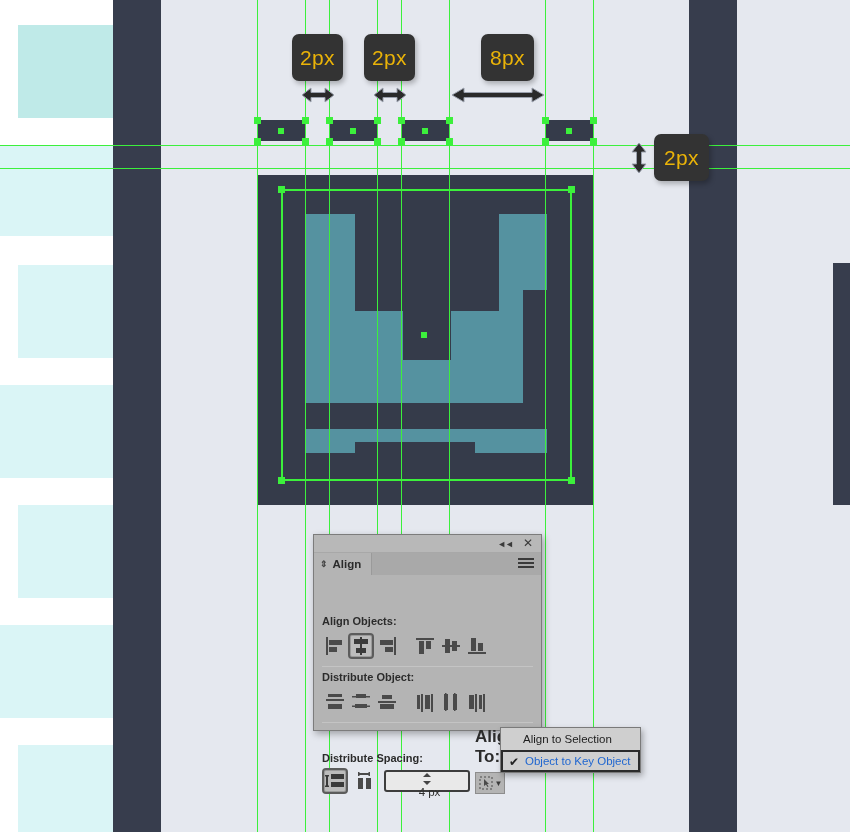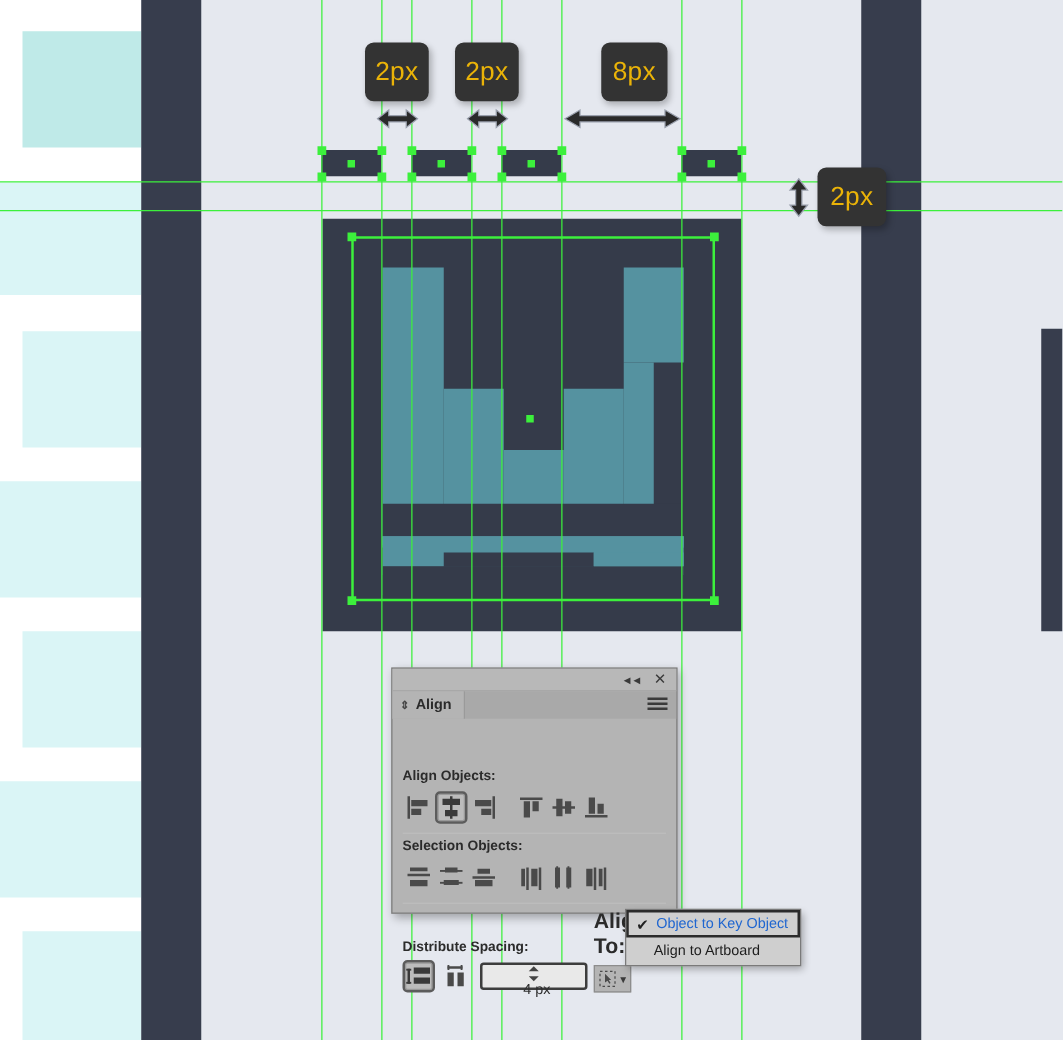--- a/index.html
+++ b/index.html
@@ -284,21 +284,21 @@
           <svg width="22" height="20" viewBox="0 0 22 20">
               <rect x="2" y="16" width="18" height="2" fill="#4a4a4a"></rect>
               <rect x="5" y="2" width="5" height="13" fill="#4a4a4a"></rect>
               <rect x="12" y="7" width="5" height="8" fill="#4a4a4a"></rect>
             </svg>
         </div>
       </div>
 
       <div class="divider"></div>
 
-      <div class="sect-label">Selection Objects:</div>
+      <div class="sect-label">Distribute Object:</div>
       <div class="icon-row">
         <div class="ibtn">
           <svg width="22" height="20" viewBox="0 0 22 20">
               <rect x="4" y="2" width="14" height="3" fill="#4a4a4a"></rect>
               <rect x="2" y="7" width="18" height="2" fill="#4a4a4a"></rect>
               <rect x="4" y="12" width="14" height="5" fill="#4a4a4a"></rect>
             </svg>
         </div>
         <div class="ibtn">
           <svg width="22" height="20" viewBox="0 0 22 20">
@@ -386,22 +386,22 @@
             </svg>
             <span style="font-size:8px;color:#3a3a3a;">▼</span>
           </div>
         </div>
       </div>
 
     </div>
   </div>
 
   <div class="menu">
+    <div class="menu-item">
+      <span>Align to Selection</span>
+    </div>
     <div class="menu-item checked">
       <span class="menu-check">✔</span>
       <span>Object to Key Object</span>
     </div>
-    <div class="menu-item">
-      <span>Align to Artboard</span>
-    </div>
   </div>
 
 </div>
 
 </body></html>

